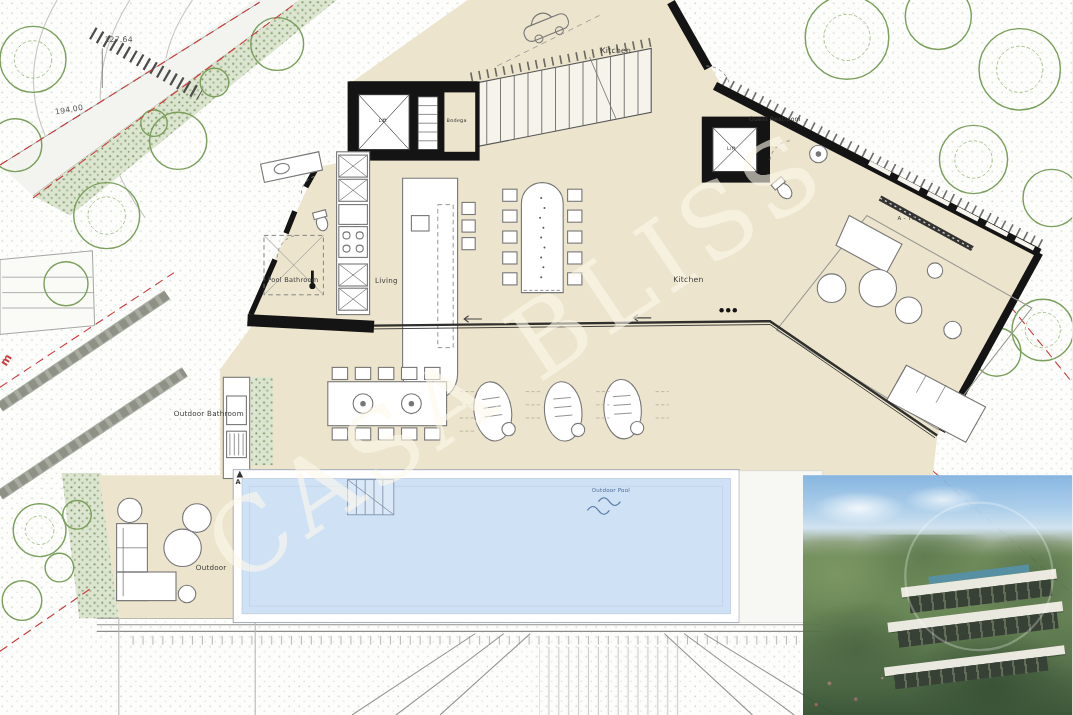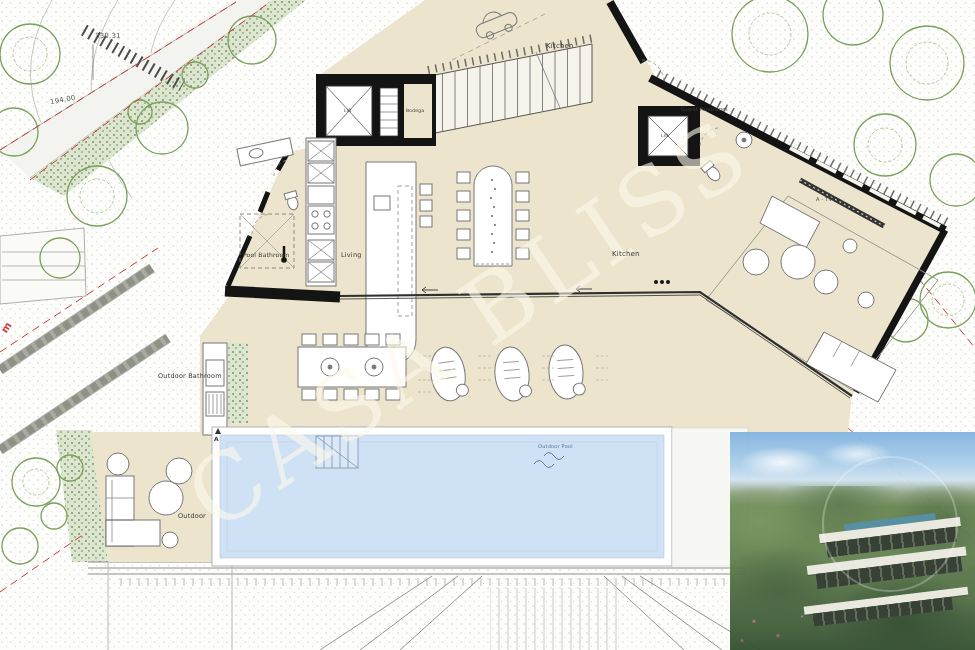--- a/index.html
+++ b/index.html
@@ -399,21 +399,21 @@
 <div class="lbl" style="left:341px;top:251px;font-size:6.5px">Living</div>
 <div class="lbl" style="left:612px;top:250px;font-size:7px">Kitchen</div>
 <div class="lbl" style="left:158px;top:372px;font-size:6.5px">Outdoor Bathroom</div>
 <div class="lbl" style="left:178px;top:512px;font-size:6.5px">Outdoor</div>
 <div class="lbl" style="left:538px;top:443px;font-size:5px;color:#50719c">Outdoor Pool</div>
 <div class="lbl" style="left:406px;top:108px;font-size:4.5px">Bodega</div>
 <div class="lbl" style="left:344px;top:108px;font-size:4.5px">Lift</div>
 <div class="lbl" style="left:661px;top:133px;font-size:4.5px">Lift</div>
 <div class="lbl" style="left:816px;top:196px;font-size:5px">A - TV</div>
 
-<div class="lbl" style="left:95px;top:32px;font-size:7px;color:#555">330.31</div>
+<div class="lbl" style="left:95px;top:32px;font-size:7px;color:#555">127.64</div>
 <div class="lbl" style="left:50px;top:96px;font-size:7px;color:#555;transform:rotate(-10deg)">194.00</div>
 <div class="lbl" style="left:1px;top:322px;font-size:10px;color:#cc3b3b;font-weight:bold;transform:rotate(-57deg)">m</div>
 <div class="lbl" style="left:214px;top:435px;font-size:6px;font-weight:bold">A</div>
 
 
 <div class="photo">
   <div class="clouds"></div>
   <div class="foliage"></div>
   <div class="bldg">
     <div class="poolstrip" style="left:62px;top:10px;width:92px;height:7px"></div>

